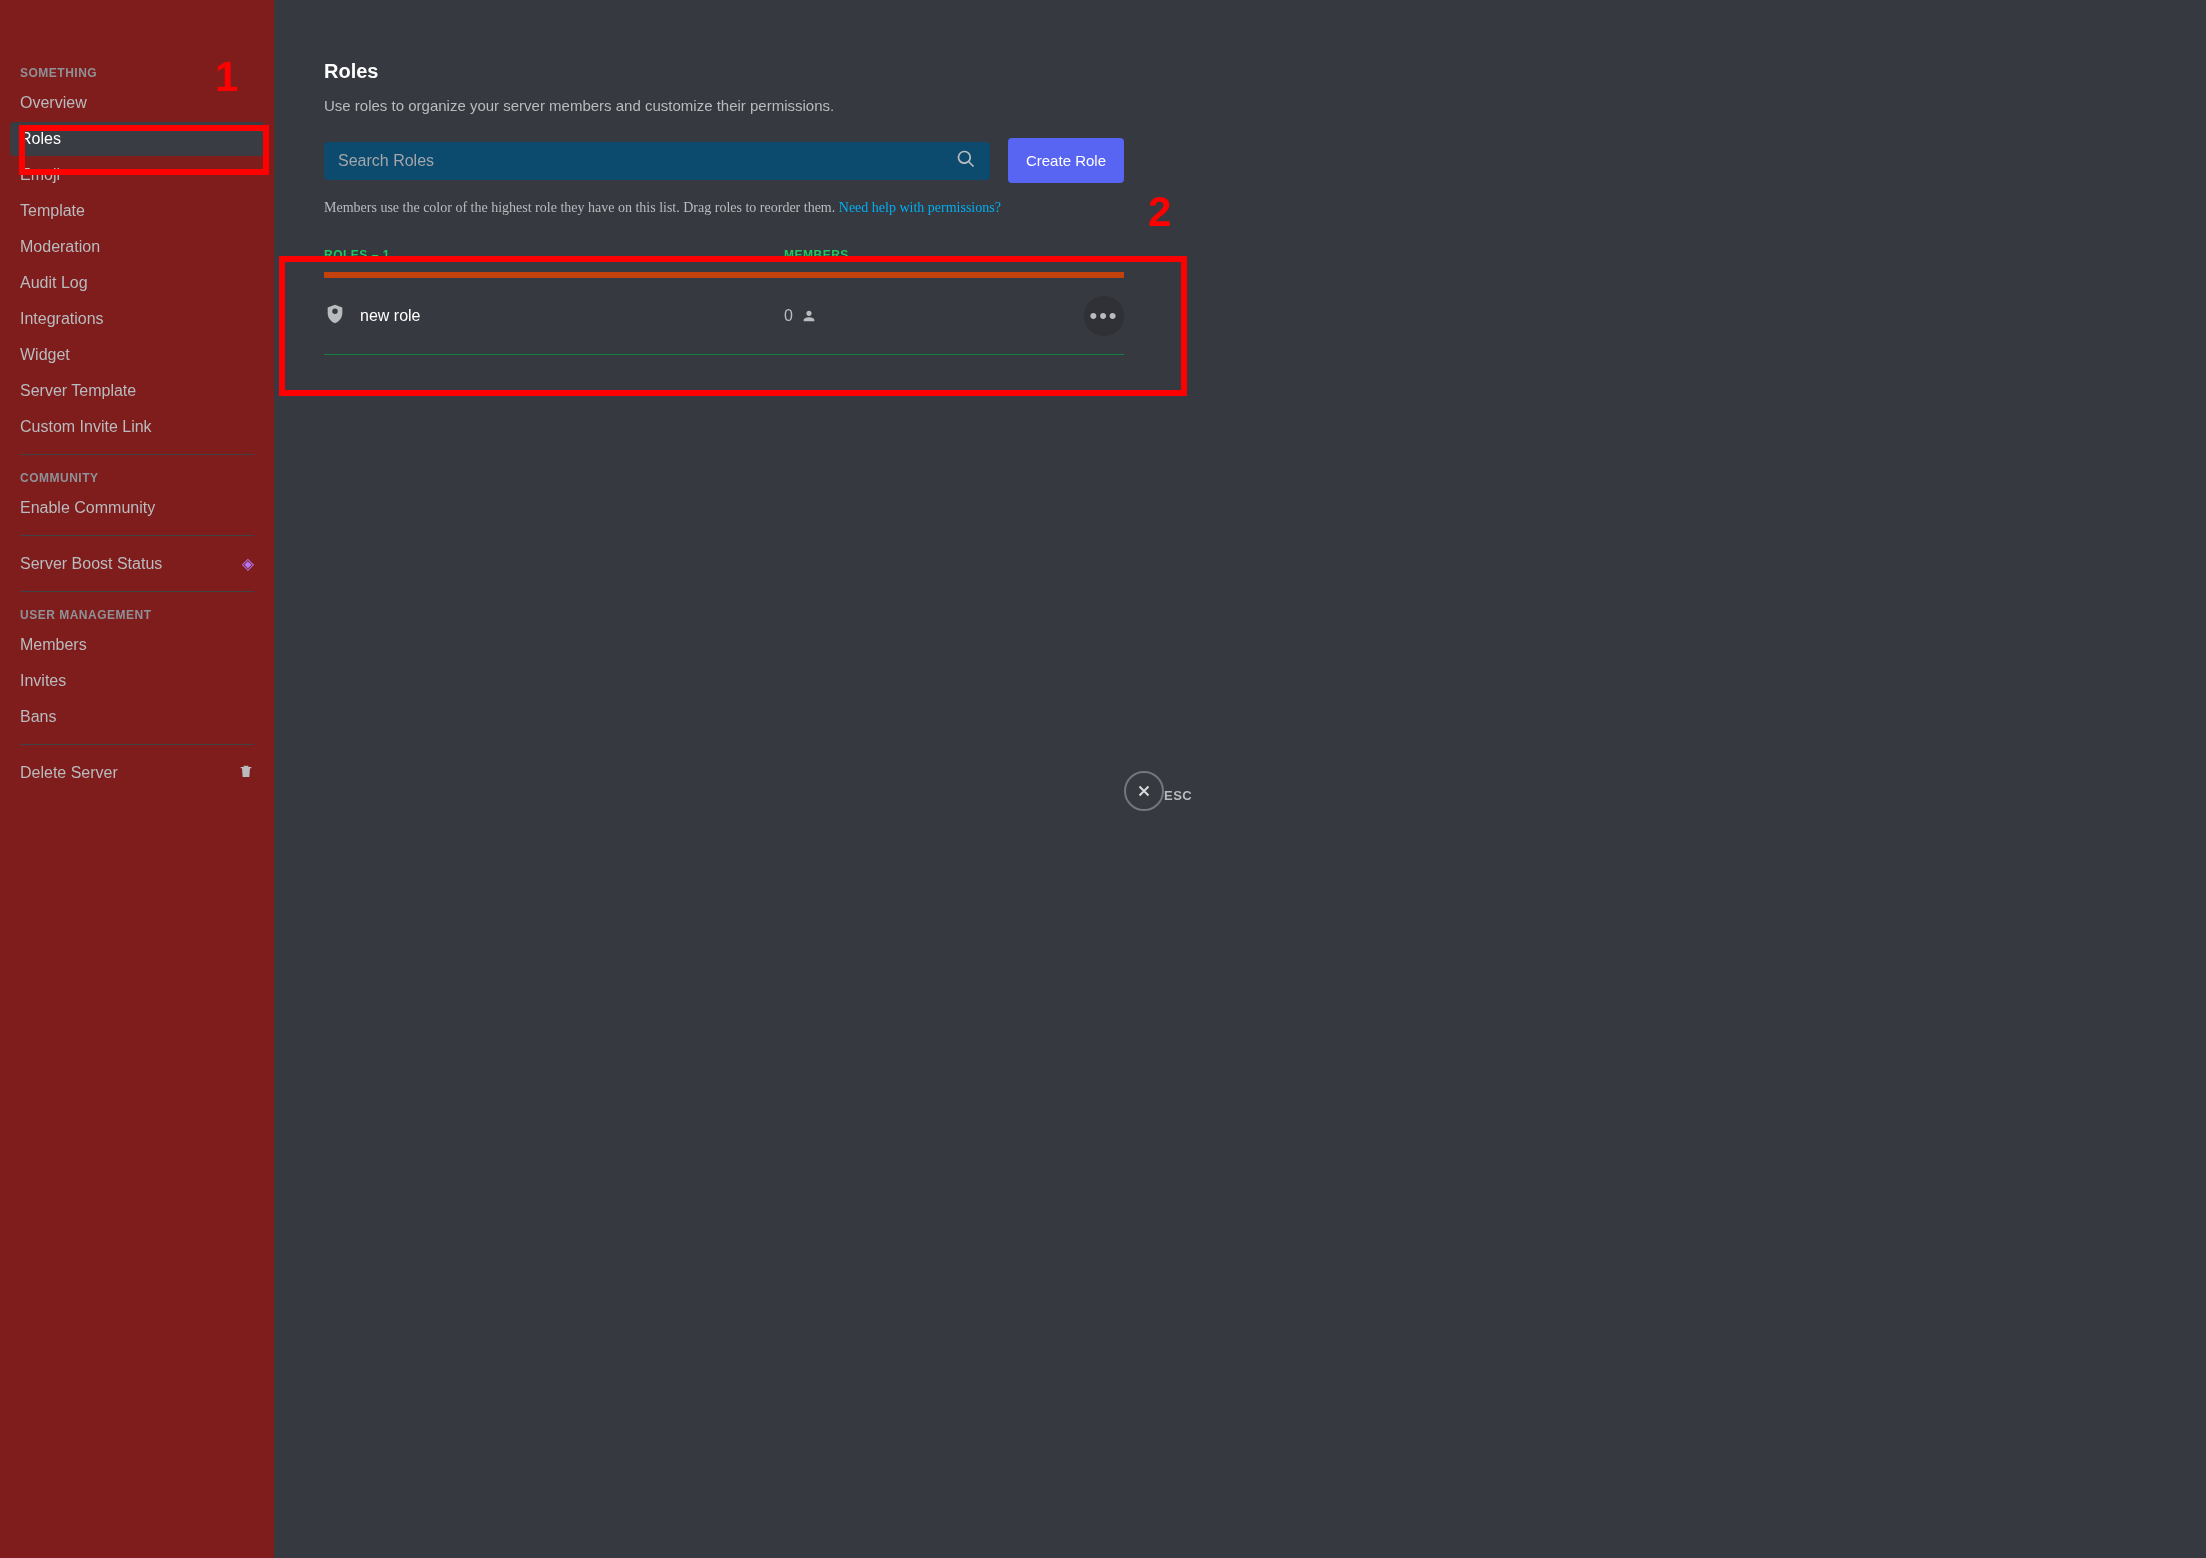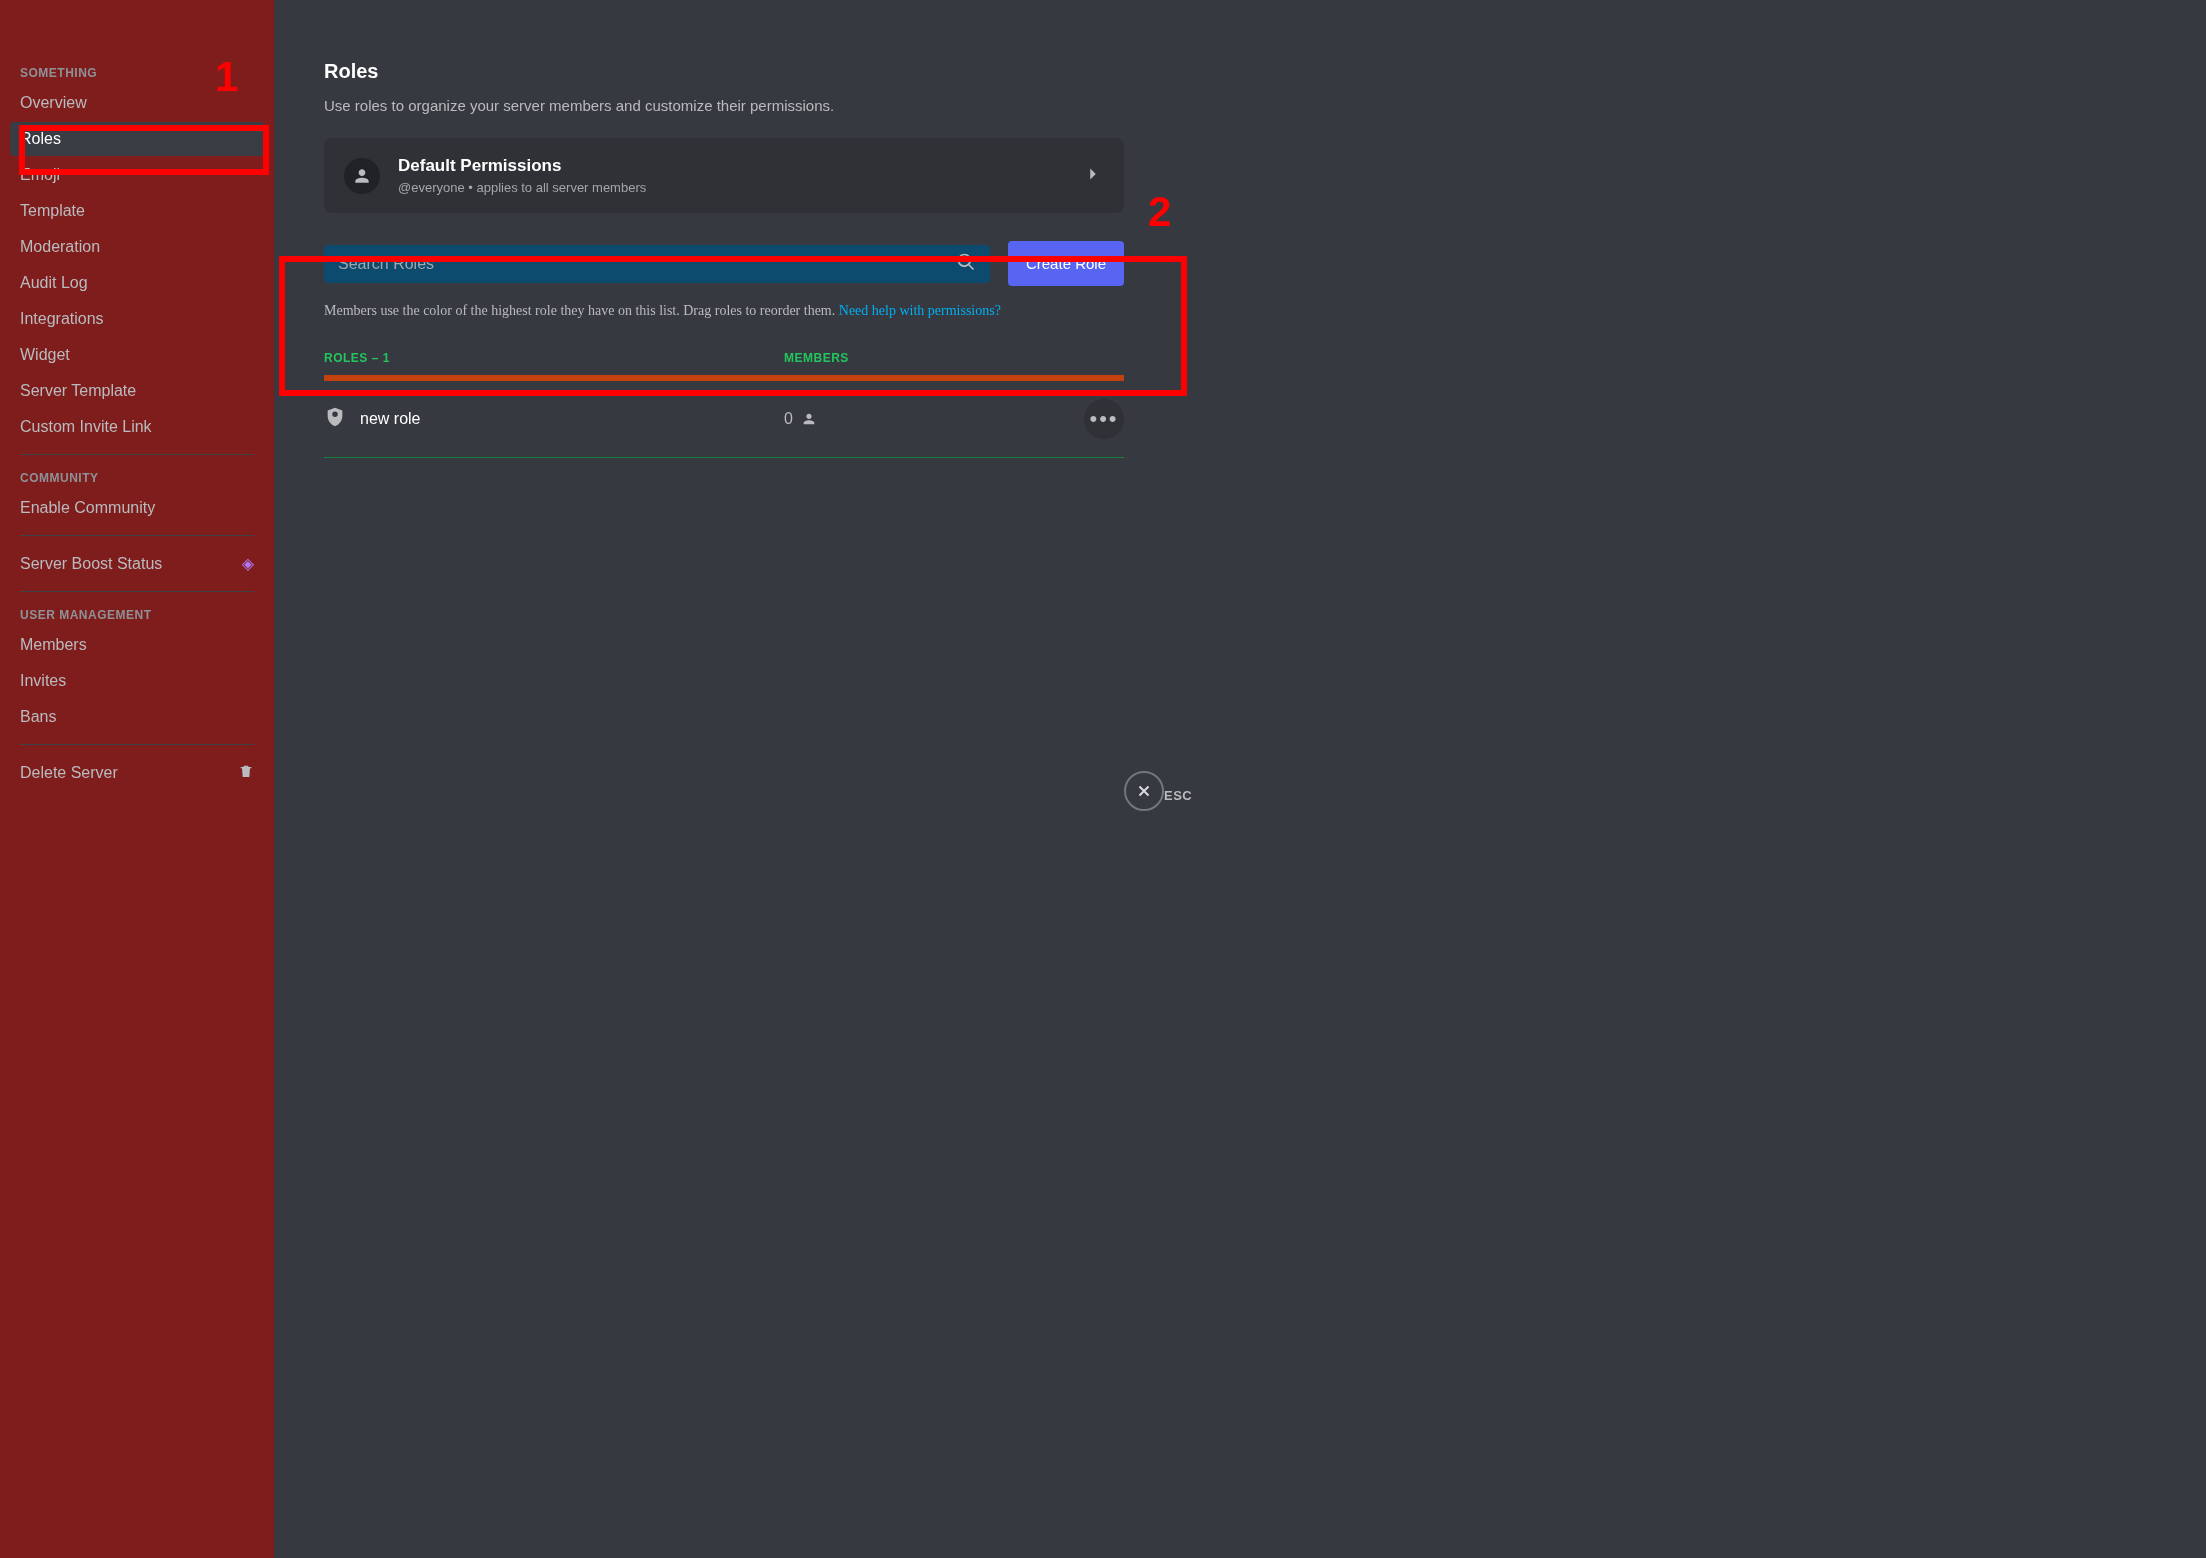--- a/index.html
+++ b/index.html
@@ -329,36 +329,20 @@
           </svg>
       </span>
     </div>
   </div>
 
   <div class="main">
     <div class="content">
       <div class="page-title">Roles</div>
       <div class="page-subtitle">Use roles to organize your server members and customize their permissions.</div>
 
-      <div class="default-card">
-        <div class="default-avatar">
-          <svg viewBox="0 0 24 24">
-              <path d="M12 12c2.2 0 4-1.8 4-4s-1.8-4-4-4-4 1.8-4 4 1.8 4 4 4zm0 2c-2.7 0-8 1.3-8 4v2h16v-2c0-2.7-5.3-4-8-4z"></path>
-            </svg>
-        </div>
-        <div class="default-text">
-          <div class="default-title">Default Permissions</div>
-          <div class="default-sub">@everyone • applies to all server members</div>
-        </div>
-        <div class="chevron">
-          <svg viewBox="0 0 24 24">
-              <path d="M9 6l6 6-6 6"></path>
-            </svg>
-        </div>
-      </div>
 
       <div class="search-row">
         <div class="search-wrap">
           <input class="search-input" type="text" placeholder="Search Roles" style="">
           <span class="search-icon">
             <svg viewBox="0 0 24 24">
                 <path d="M10 2a8 8 0 016.32 12.9l5.4 5.4-1.42 1.42-5.4-5.4A8 8 0 1110 2zm0 2a6 6 0 100 12 6 6 0 000-12z"></path>
               </svg>
           </span>
         </div>

